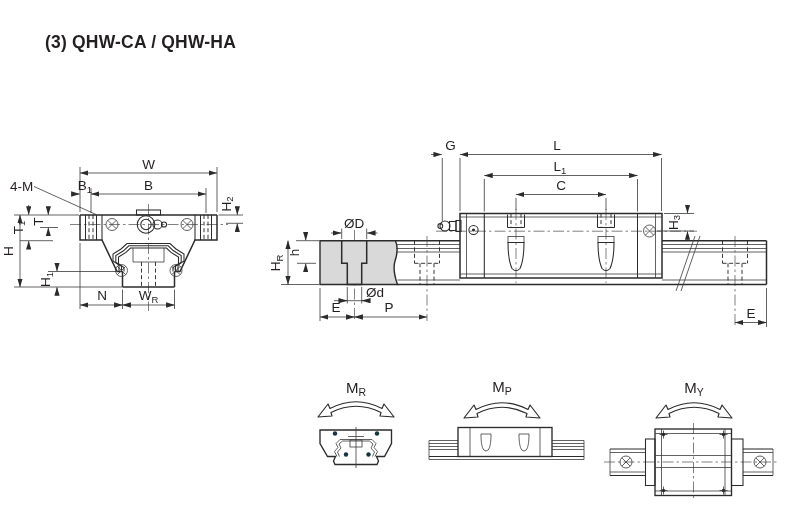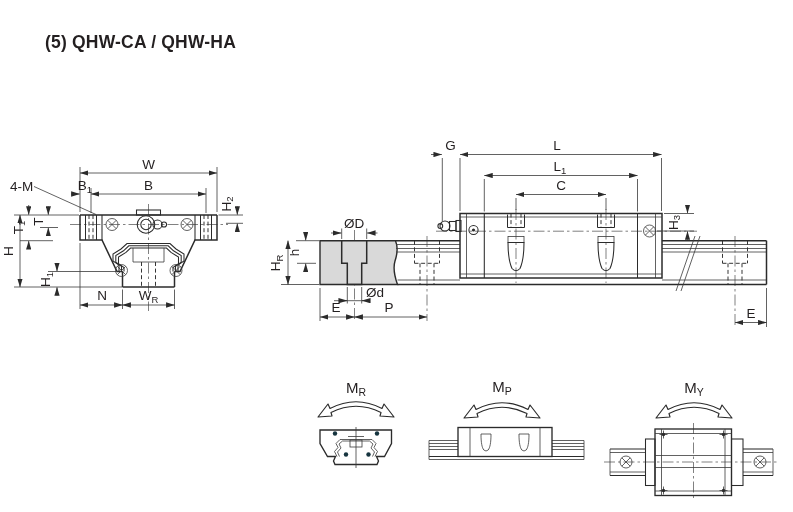--- a/index.html
+++ b/index.html
@@ -15,21 +15,21 @@
   .dot{fill:#2b2b2b;stroke:none;}
   .tealdot{fill:#16343f;stroke:none;}
   text{fill:#231f20;font-size:13.5px;font-family:"Liberation Sans",sans-serif;}
   .sub{font-size:9.5px;}
   .mlbl{font-size:15px;}
   .msub{font-size:10.5px;}
 </style>
 </head>
 <body>
 
-<div class="page-title">(5) QHW-CA / QHW-HA</div>
+<div class="page-title">(3) QHW-CA / QHW-HA</div>
 
 <svg width="793" height="512" viewBox="0 0 793 512">
   <defs>
     <marker id="arr" viewBox="0 0 10 6" refX="9.6" refY="3" markerWidth="11" markerHeight="6.6" orient="auto-start-reverse">
       <path d="M0,0 L10,3 L0,6 Z" fill="#2b2b2b"></path>
     </marker>
     <g id="marr">
       <path d="M-38,9 L-28,-4 L-26,0.5 Q0,-13 26,0.5 L28,-4 L38,9 L24,8 L25,4.5 Q0,-8 -25,4.5 L-24,8 Z" fill="#ffffff" stroke="#2b2b2b" stroke-width="1.15" stroke-linejoin="round"></path>
     </g>
     <g id="screwsym">

